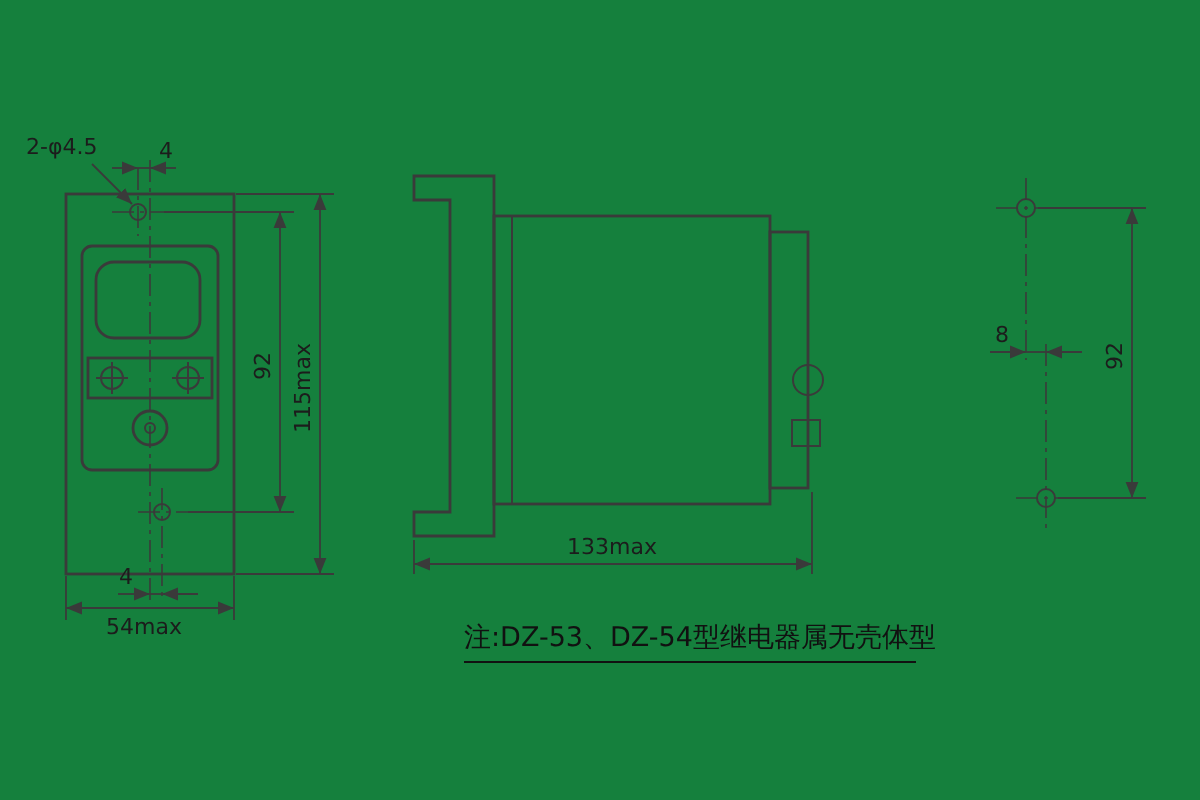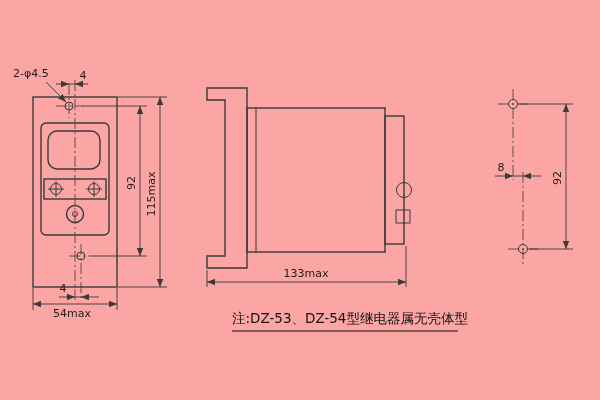--- a/index.html
+++ b/index.html
@@ -1,16 +1,16 @@
 <!DOCTYPE html>
 <html><head>
 <meta charset="utf-8">
 <style>
   html,body{margin:0;padding:0;background:#ffffff;}
-  .canvas{position:relative;width:600px;height:400px;background:#fca5a5;overflow:hidden;
+  .canvas{position:relative;width:600px;height:400px;background:#15803d;overflow:hidden;
           font-family:"DejaVu Sans",sans-serif;}
   svg{display:block;}
   .outline{fill:none;stroke:#3a3a3a;stroke-width:1.4;stroke-linejoin:miter;}
   .thin{fill:none;stroke:#3a3a3a;stroke-width:1;}
   .dim{fill:none;stroke:#3a3a3a;stroke-width:0.9;}
   .center{fill:none;stroke:#3a3a3a;stroke-width:0.8;stroke-dasharray:11 3 2 3;}
   .lbl{font-family:"DejaVu Sans",sans-serif;font-size:11px;fill:#1c1c1c;}
   .note-text{font-family:"DejaVu Sans",sans-serif;font-size:13.5px;fill:#111;}
 </style>
 </head>

